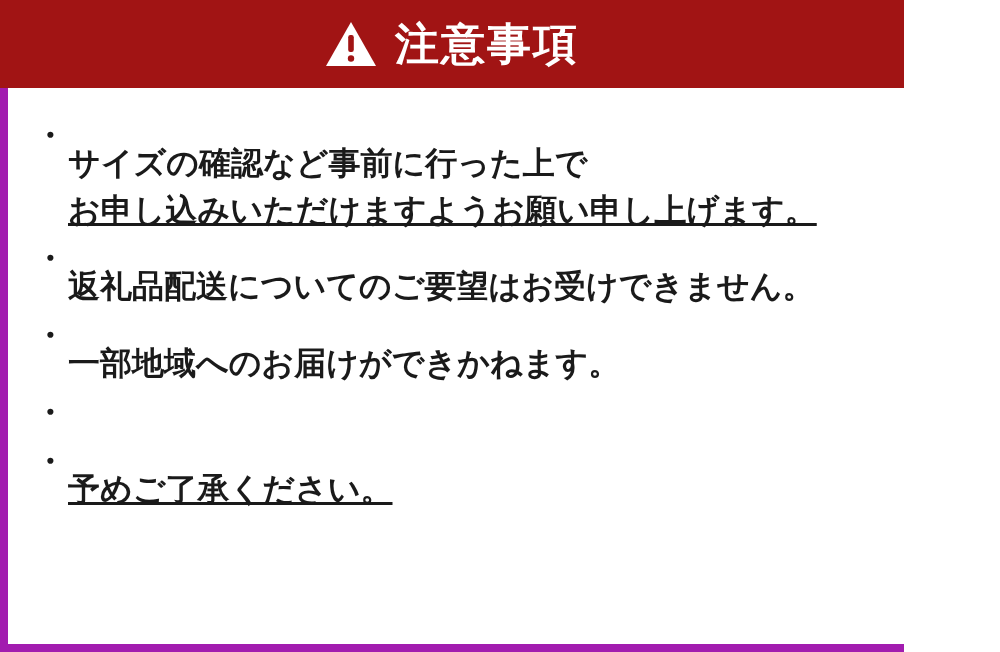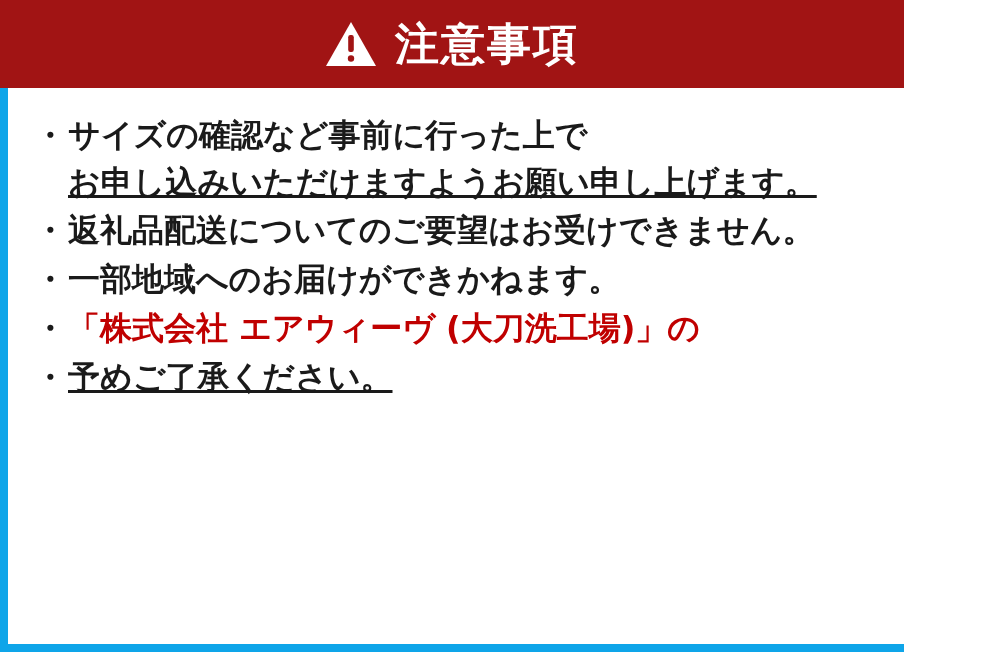--- a/index.html
+++ b/index.html
@@ -12,21 +12,21 @@
     background: #ffffff;
     font-family: "DejaVu Sans", "Liberation Sans", sans-serif;
     overflow: hidden;
   }
 
   .notice-card {
     position: relative;
     width: 904px;
     height: 652px;
     box-sizing: border-box;
-    background: #0ea5e9;
+    background: #a21caf;
     padding: 0;
   }
 
   
   .notice-header {
     height: 88px;
     display: flex;
     align-items: center;
     justify-content: center;
     gap: 18px;
@@ -81,20 +81,21 @@
     width: 34px;
     color: #1a1a1a;
     font-size: 32px;
     font-weight: 700;
     line-height: 1.46;
     text-align: left;
   }
 
   .item-lines {
     flex: 1 1 auto;
+    margin-top: 28px;
   }
 
   .line {
     display: block;
     white-space: nowrap;
   }
 
   .line.red {
     color: #c00000;
   }
@@ -141,21 +142,20 @@
       <li class="notice-item">
         <span class="bullet">・</span>
         <span class="item-lines">
           <span class="line">一部地域へのお届けができかねます。</span>
         </span>
       </li>
 
       <li class="notice-item">
         <span class="bullet">・</span>
         <span class="item-lines">
-          <span class="line red">「株式会社 エアウィーヴ (大刀洗工場)」の</span>
         </span>
       </li>
 
       <li class="notice-item">
         <span class="bullet">・</span>
         <span class="item-lines">
           <span class="line indent">予めご了承ください。</span>
         </span>
       </li>
 

